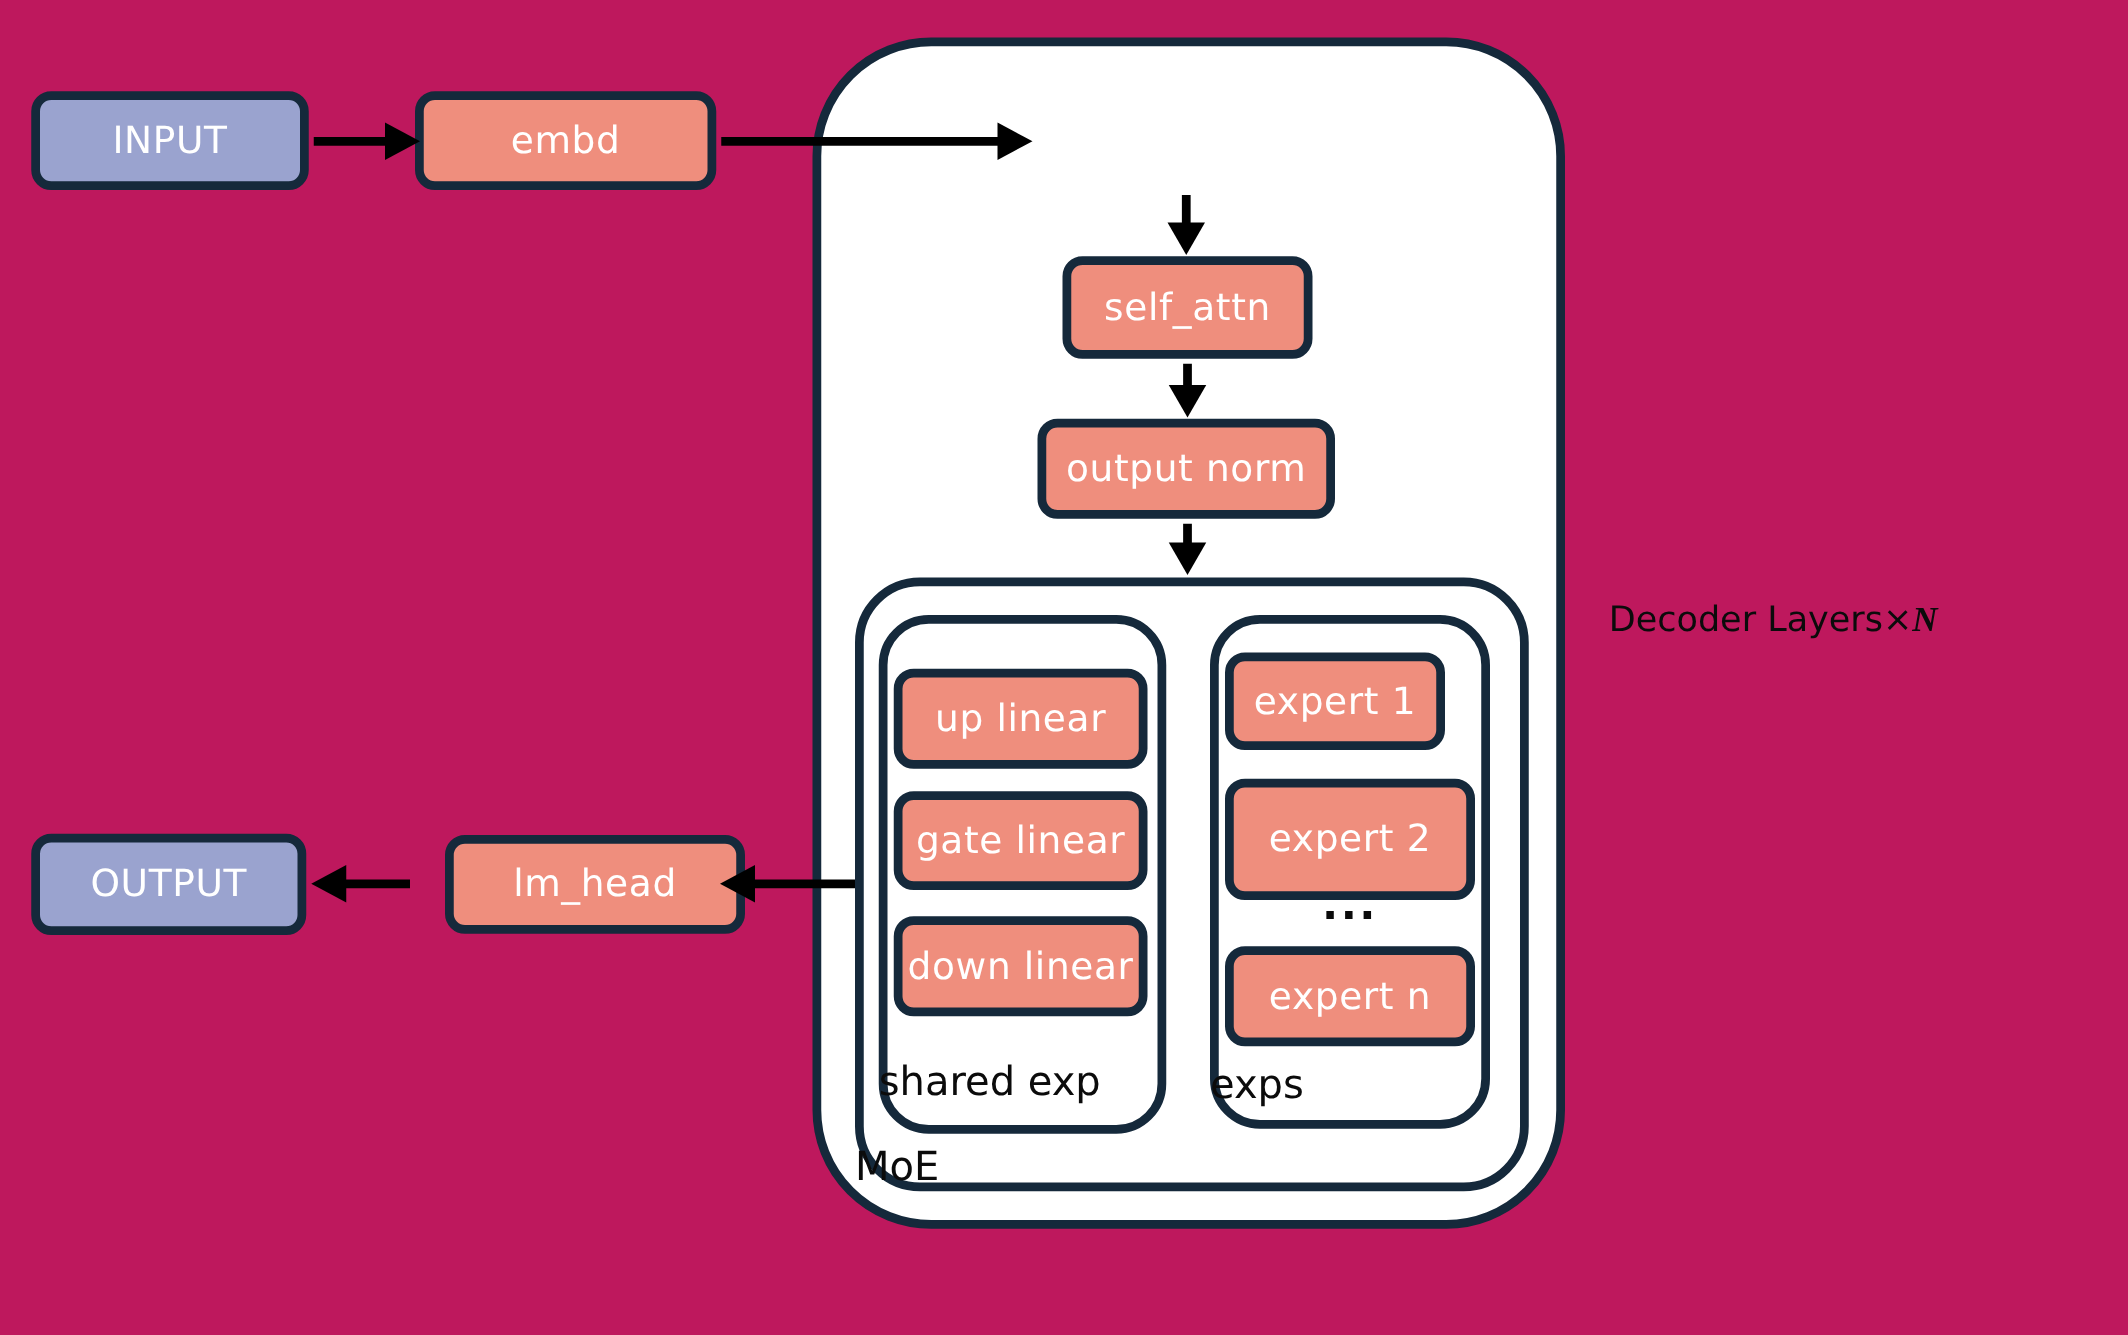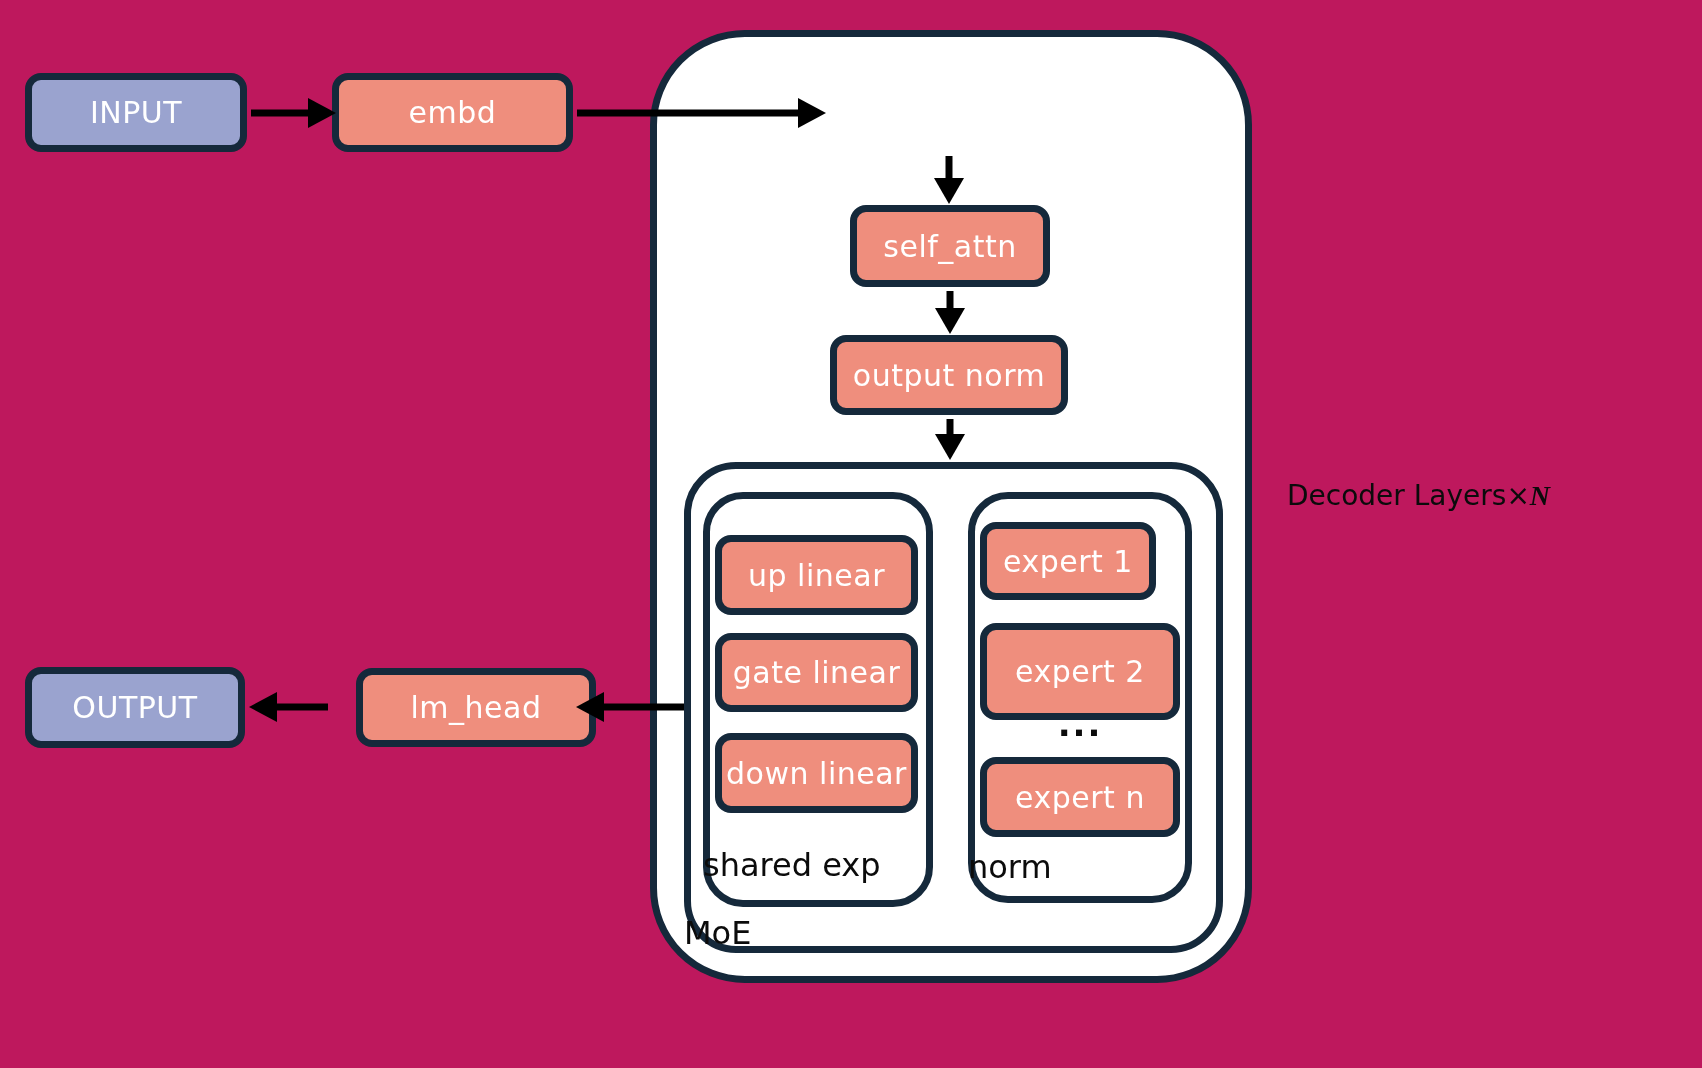--- a/index.html
+++ b/index.html
@@ -139,21 +139,21 @@
   </div>
   <div class="node salmon node-expert-2">
     <span>expert 2</span>
   </div>
   <div class="ellipsis-label">...</div>
   <div class="node salmon node-expert-n">
     <span>expert n</span>
   </div>
 
   <div class="group-label shared-label">shared exp</div>
-  <div class="group-label exps-label">norm</div>
+  <div class="group-label exps-label">exps</div>
   <div class="group-label moe-label">MoE</div>
 
   <div class="decoder-layers-label">
     <span>Decoder Layers×</span><span class="n-var">N</span>
   </div>
 
   <svg class="arrow-layer" viewBox="0 0 1702 1068" xmlns="http://www.w3.org/2000/svg">
     <g stroke="#000000" stroke-width="7" fill="#000000">
 
       <g>

